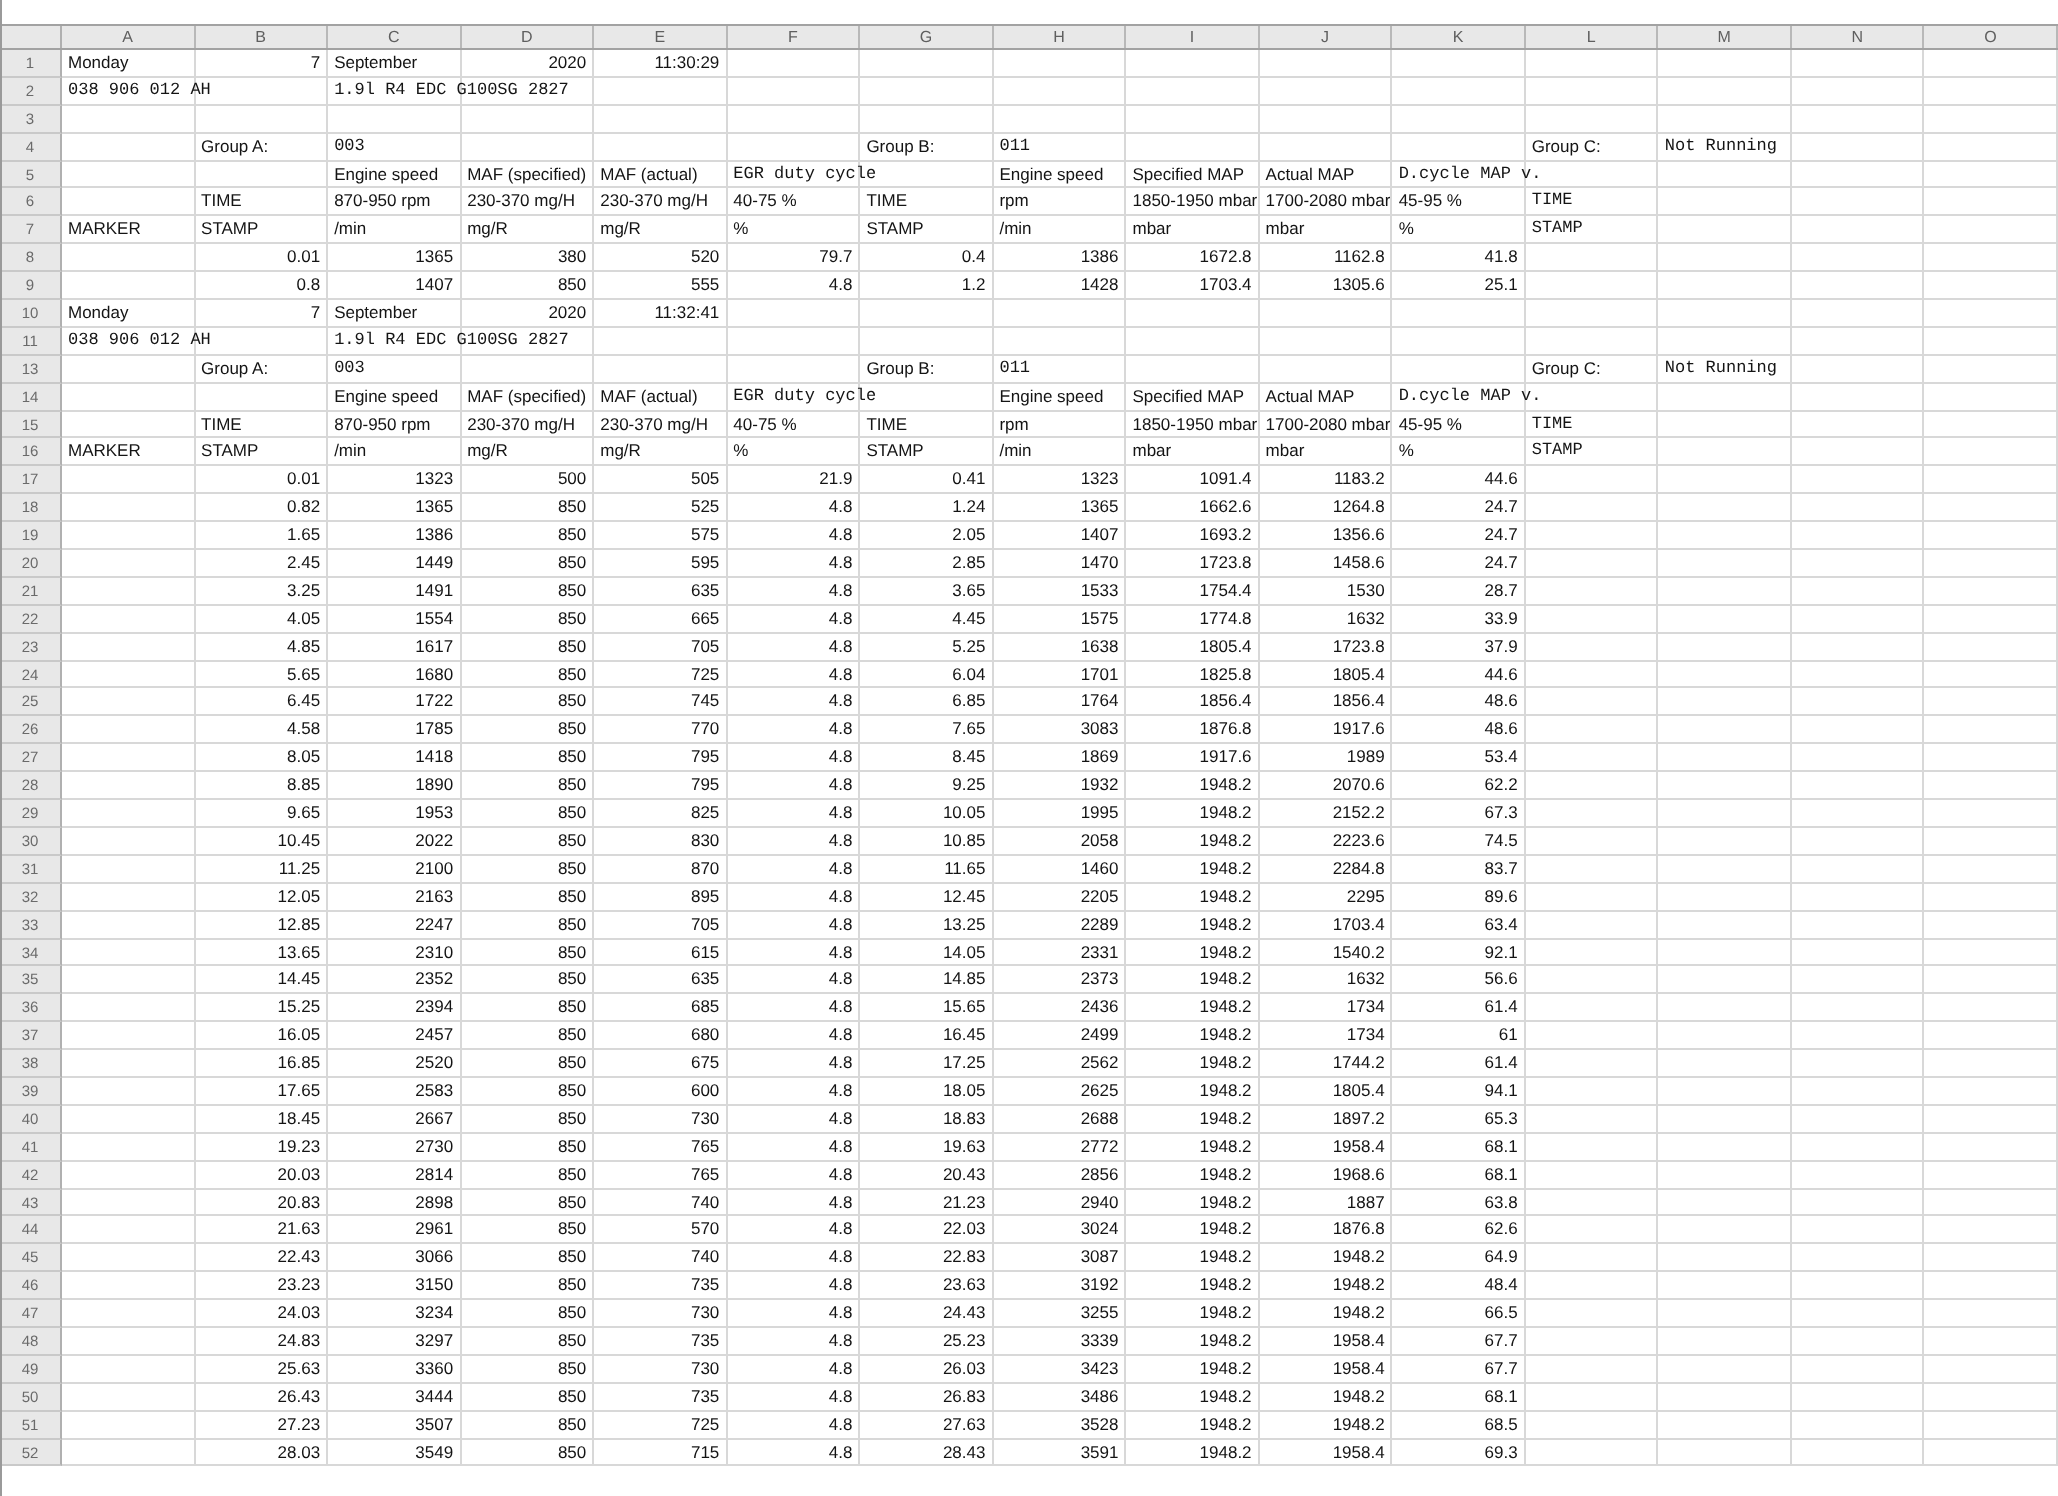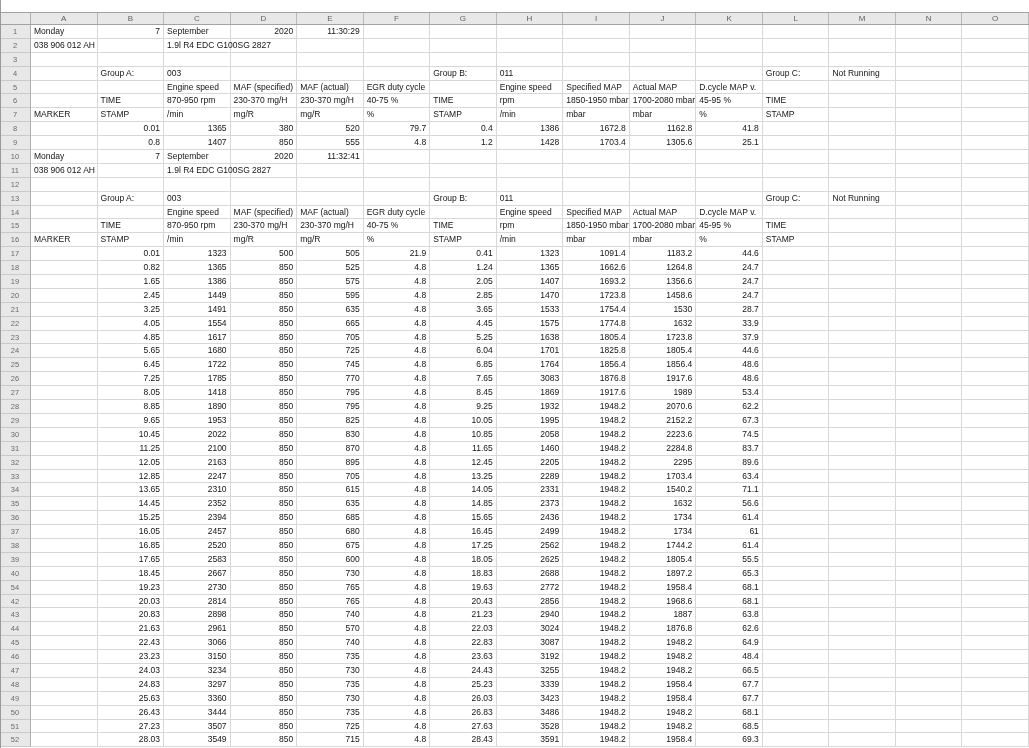--- a/index.html
+++ b/index.html
@@ -35,21 +35,21 @@
     overflow:hidden;
   }
   .cell{
     flex:none;width:66.533px;box-sizing:border-box;
     border-right:1px solid #d8d8d8;border-bottom:1px solid #d8d8d8;
     font-size:8.5px;color:#141414;line-height:13.5px;
     white-space:nowrap;overflow:hidden;
   }
   .cell.num{text-align:right;padding-right:3px;}
   .cell.txt{text-align:left;padding-left:3px;}
-  .cell.spill{overflow:visible;position:relative;z-index:1;}
+  .cell.spill{overflow:visible;position:relative;z-index:1;font-family:Liberation Mono, monospace;}
 </style>
 </head>
 <body>
 
 <div class="screen">
   <div class="leftline"></div>
   <div class="topstrip"></div>
   <div class="colheaders">
     <div class="corner"></div>
   <div class="ch">A</div>
@@ -261,38 +261,20 @@
         <div class="cell txt"></div>
         <div class="cell txt"></div>
         <div class="cell txt"></div>
         <div class="cell txt"></div>
         <div class="cell txt"></div>
         <div class="cell txt"></div>
         <div class="cell txt"></div>
         <div class="cell txt"></div>
       </div>
       <div class="row">
-        <div class="gut">12</div>
-        <div class="cell txt"></div>
-        <div class="cell txt"></div>
-        <div class="cell txt"></div>
-        <div class="cell txt"></div>
-        <div class="cell txt"></div>
-        <div class="cell txt"></div>
-        <div class="cell txt"></div>
-        <div class="cell txt"></div>
-        <div class="cell txt"></div>
-        <div class="cell txt"></div>
-        <div class="cell txt"></div>
-        <div class="cell txt"></div>
-        <div class="cell txt"></div>
-        <div class="cell txt"></div>
-        <div class="cell txt"></div>
-      </div>
-      <div class="row">
         <div class="gut">13</div>
         <div class="cell txt"></div>
         <div class="cell txt">Group A:</div>
         <div class="cell txt spill">003</div>
         <div class="cell txt"></div>
         <div class="cell txt"></div>
         <div class="cell txt"></div>
         <div class="cell txt">Group B:</div>
         <div class="cell txt spill">011</div>
         <div class="cell txt"></div>
@@ -515,21 +497,21 @@
         <div class="cell num">1856.4</div>
         <div class="cell num">48.6</div>
         <div class="cell txt"></div>
         <div class="cell txt"></div>
         <div class="cell txt"></div>
         <div class="cell txt"></div>
       </div>
       <div class="row">
         <div class="gut">26</div>
         <div class="cell txt"></div>
-        <div class="cell num">7.25</div>
+        <div class="cell num">4.58</div>
         <div class="cell num">1785</div>
         <div class="cell num">850</div>
         <div class="cell num">770</div>
         <div class="cell num">4.8</div>
         <div class="cell num">7.65</div>
         <div class="cell num">3083</div>
         <div class="cell num">1876.8</div>
         <div class="cell num">1917.6</div>
         <div class="cell num">48.6</div>
         <div class="cell txt"></div>
@@ -668,21 +650,21 @@
         <div class="cell txt"></div>
         <div class="cell num">13.65</div>
         <div class="cell num">2310</div>
         <div class="cell num">850</div>
         <div class="cell num">615</div>
         <div class="cell num">4.8</div>
         <div class="cell num">14.05</div>
         <div class="cell num">2331</div>
         <div class="cell num">1948.2</div>
         <div class="cell num">1540.2</div>
-        <div class="cell num">71.1</div>
+        <div class="cell num">92.1</div>
         <div class="cell txt"></div>
         <div class="cell txt"></div>
         <div class="cell txt"></div>
         <div class="cell txt"></div>
       </div>
       <div class="row">
         <div class="gut">35</div>
         <div class="cell txt"></div>
         <div class="cell num">14.45</div>
         <div class="cell num">2352</div>
@@ -758,21 +740,21 @@
         <div class="cell txt"></div>
         <div class="cell num">17.65</div>
         <div class="cell num">2583</div>
         <div class="cell num">850</div>
         <div class="cell num">600</div>
         <div class="cell num">4.8</div>
         <div class="cell num">18.05</div>
         <div class="cell num">2625</div>
         <div class="cell num">1948.2</div>
         <div class="cell num">1805.4</div>
-        <div class="cell num">55.5</div>
+        <div class="cell num">94.1</div>
         <div class="cell txt"></div>
         <div class="cell txt"></div>
         <div class="cell txt"></div>
         <div class="cell txt"></div>
       </div>
       <div class="row">
         <div class="gut">40</div>
         <div class="cell txt"></div>
         <div class="cell num">18.45</div>
         <div class="cell num">2667</div>
@@ -783,21 +765,21 @@
         <div class="cell num">2688</div>
         <div class="cell num">1948.2</div>
         <div class="cell num">1897.2</div>
         <div class="cell num">65.3</div>
         <div class="cell txt"></div>
         <div class="cell txt"></div>
         <div class="cell txt"></div>
         <div class="cell txt"></div>
       </div>
       <div class="row">
-        <div class="gut">54</div>
+        <div class="gut">41</div>
         <div class="cell txt"></div>
         <div class="cell num">19.23</div>
         <div class="cell num">2730</div>
         <div class="cell num">850</div>
         <div class="cell num">765</div>
         <div class="cell num">4.8</div>
         <div class="cell num">19.63</div>
         <div class="cell num">2772</div>
         <div class="cell num">1948.2</div>
         <div class="cell num">1958.4</div>

